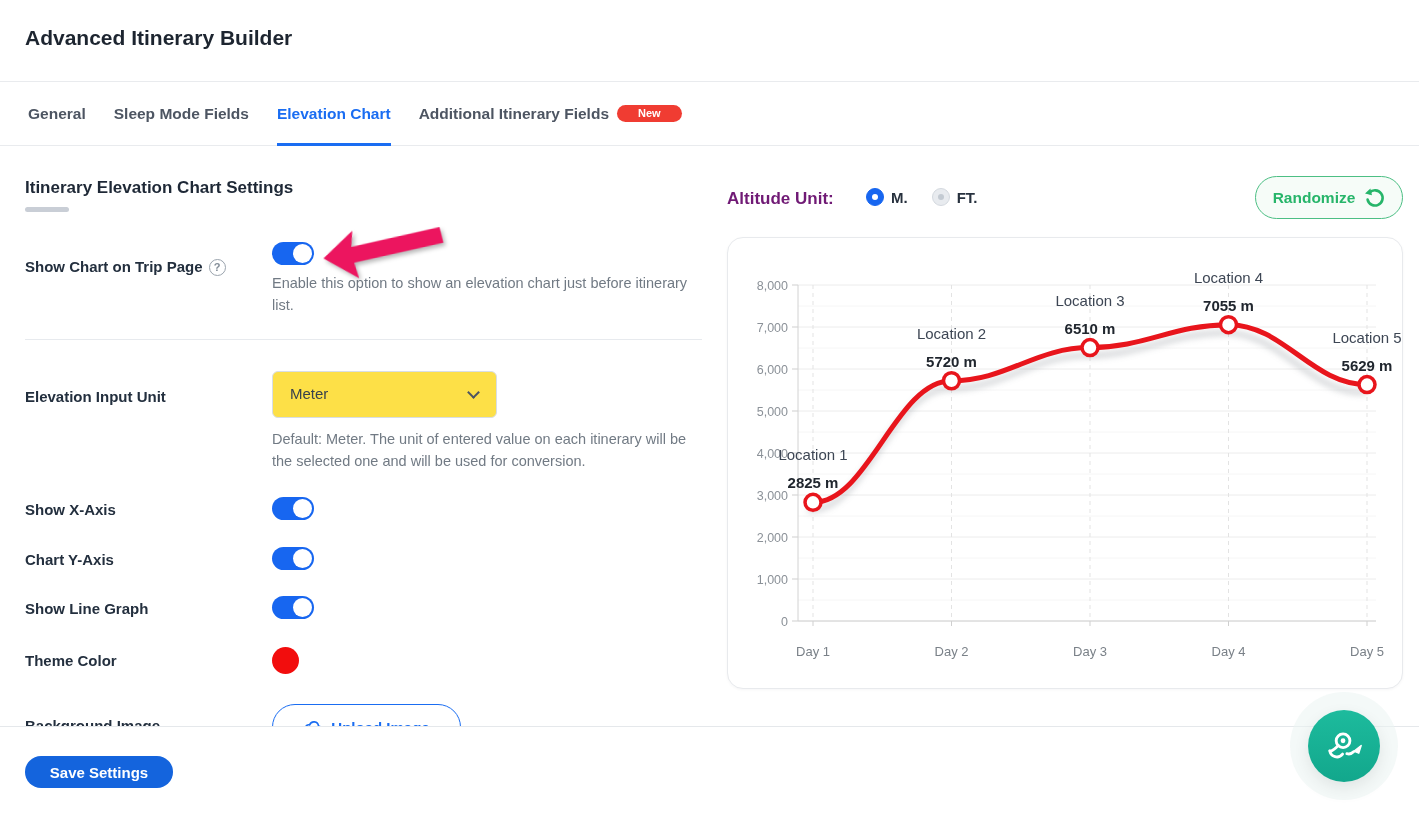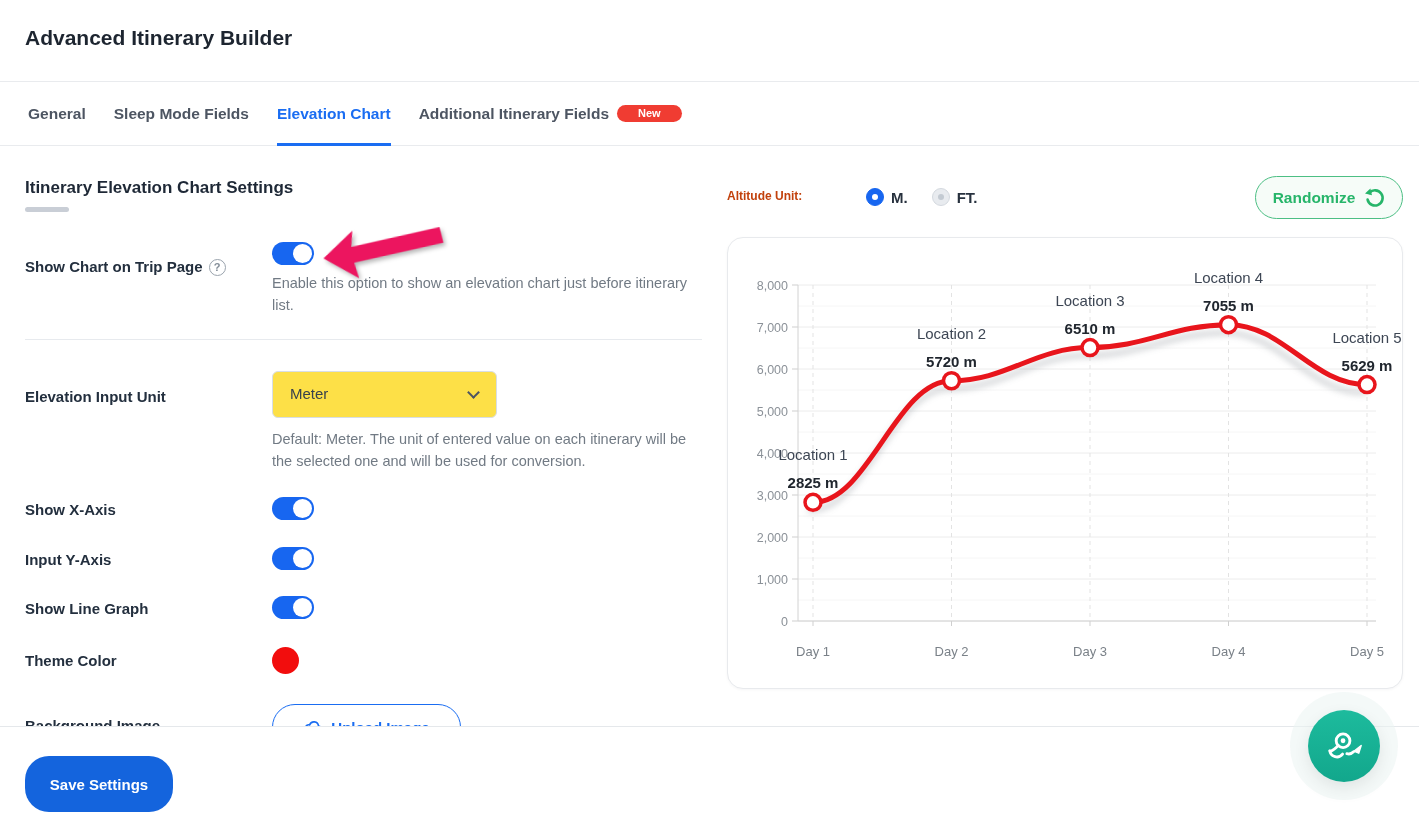--- a/index.html
+++ b/index.html
@@ -44,26 +44,26 @@
   
   .swatch { position:absolute; left:272px; top:647px; width:27px; height:27px; border-radius:50%; cursor:pointer; }
 
   
   .upload-btn { position:absolute; left:272px; top:704px; width:189px; height:46px; border:1.5px solid #1a6df2;
     border-radius:23px; background:#fff; color:#1a6df2; font-size:15px; font-weight:600; cursor:pointer;
     display:flex; align-items:center; justify-content:center; gap:8px; }
 
   
   .footer { position:absolute; left:0; top:726px; width:1419px; height:91px; background:#fff; border-top:1px solid #e5e8eb; }
-  .save-btn { position:absolute; left:25px; top:29px; width:148px; height:56px; background:#1464dd; border:none;
+  .save-btn { position:absolute; left:25px; top:29px; width:148px; height:32px; background:#1464dd; border:none;
     border-radius:24px; color:#fff; font-size:15px; font-weight:700; cursor:pointer;
     font-family:"Liberation Sans","DejaVu Sans",sans-serif; }
 
   
-  .alt-label { position:absolute; left:727px; top:189px; font-size:12px; font-weight:600; color:#c2410c; }
+  .alt-label { position:absolute; left:727px; top:189px; font-size:17px; font-weight:600; color:#701a75; }
   .radio-group { position:absolute; left:866px; top:188px; display:flex; gap:24px; align-items:center; }
   .radio-opt { display:flex; align-items:center; gap:7px; cursor:pointer; }
   .radio { width:18px; height:18px; border-radius:50%; background:#e8ebef; border:1px solid #d4d9df; position:relative; }
   .radio::after { content:""; position:absolute; left:5px; top:5px; width:6px; height:6px; border-radius:50%; background:#c3cad2; }
   .radio.checked { background:#1766f0; border-color:#1766f0; }
   .radio.checked::after { background:#fff; left:5px; top:5px; width:6px; height:6px; }
   .radio-lab { font-size:15px; font-weight:700; color:#27313e; }
 
   .randomize-btn { position:absolute; left:1255px; top:176px; width:148px; height:43px; border:1.5px solid #4cbf84;
     border-radius:22px; background:#f6fcf8; color:#27b56a; font-size:15.5px; font-weight:700; cursor:pointer;
@@ -130,21 +130,21 @@
   <span class="val">Meter</span>
   <span class="chev"></span>
 </div>
 <div class="desc" style="top:428px; width:425px;">Default: Meter. The unit of entered value on each itinerary will be the selected one and will be used for conversion.</div>
 
 <div class="row-label" style="top:501px;">Show X-Axis</div>
 <div class="toggle on checked" style="top:497px;">
     <div class="knob"></div>
   </div>
 
-<div class="row-label" style="top:551px;">Input Y-Axis</div>
+<div class="row-label" style="top:551px;">Chart Y-Axis</div>
 <div class="toggle on checked" style="top:547px;">
     <div class="knob"></div>
   </div>
 
 <div class="row-label" style="top:600px;">Show Line Graph</div>
 <div class="toggle on checked" style="top:596px;">
     <div class="knob"></div>
   </div>
 
 <div class="row-label" style="top:652px;">Theme Color</div>

